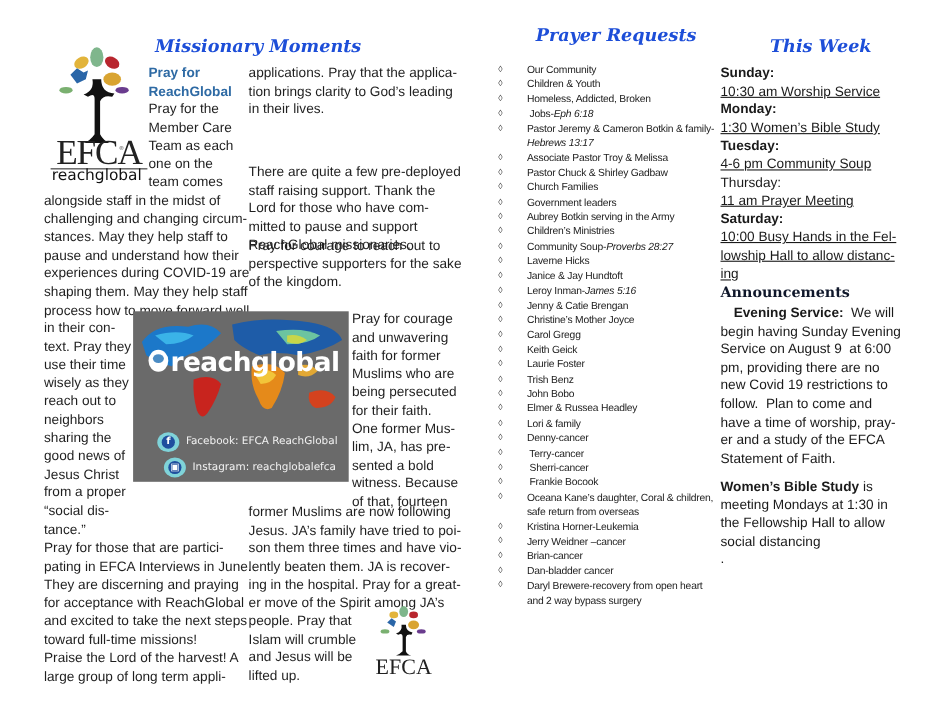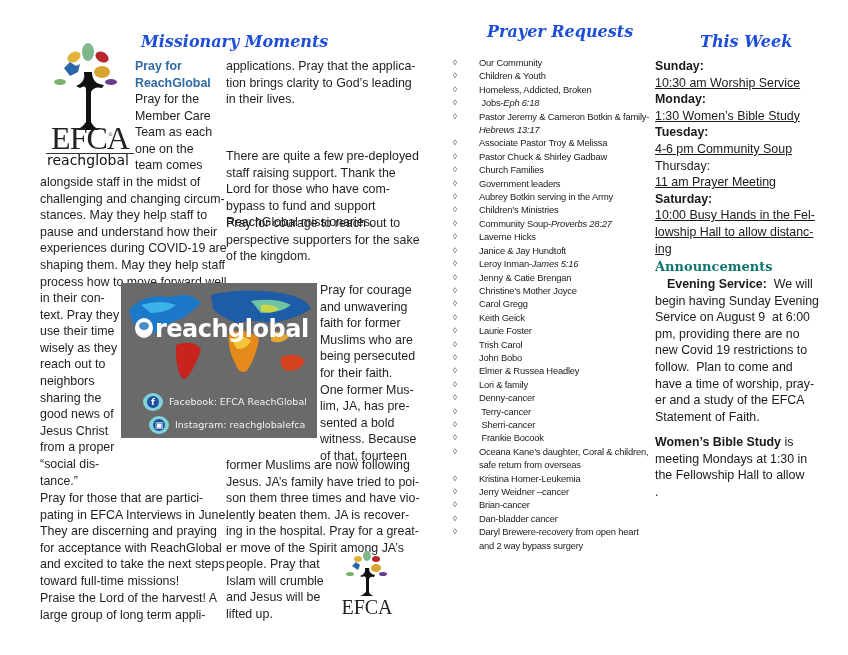--- a/index.html
+++ b/index.html
@@ -52,21 +52,21 @@
   .prayer-item .bullet { width: 27px; flex: 0 0 27px; font-size: 8px; color: #444; padding-left: 1px; }
   .prayer-item .txt { white-space: nowrap; }
   .prayer-item .ref { font-style: italic; }
 
   
   .week { position: absolute; left: 655px; top: 58px; width: 190px; font-size: 12.4px; line-height: 16.6px; }
   .week .day { font-weight: bold; display: block; white-space: nowrap; }
   .week .event { display: block; white-space: nowrap; text-decoration: underline; }
   .announce-title {
     position: absolute; left: 655px; top: 259px;
-    font-family: "DejaVu Serif", "Liberation Serif", serif; font-weight: bold; font-size: 13px; color: #0f766e;
+    font-family: "DejaVu Serif", "Liberation Serif", serif; font-weight: bold; font-size: 13px; color: #0f172a;
   }
   .announce { position: absolute; left: 655px; top: 276px; width: 190px; font-size: 12.4px; line-height: 16.6px; }
   .announce b { font-weight: bold; padding-left: 12px; }
   .wbs { position: absolute; left: 655px; top: 434px; width: 190px; font-size: 12.4px; line-height: 16.6px; }
   .blue { color: #2e6aa4; font-weight: bold; }
 </style>
 </head>
 <body>
 
 <div class="heading" style="left:141px; top:32px;">Missionary Moments</div>
@@ -141,21 +141,21 @@
 
 <div class="body-text" style="left:226px; top:58px;">
   <span class="line">applications. Pray that the applica-</span>
   <span class="line">tion brings clarity to God’s leading</span>
   <span class="line">in their lives.</span>
 </div>
 <div class="body-text" style="left:226px; top:124px;margin-top:24px;">
   <span class="line">There are quite a few pre-deployed</span>
   <span class="line">staff raising support. Thank the</span>
   <span class="line">Lord for those who have com-</span>
-  <span class="line">bypass to fund and support</span>
+  <span class="line">mitted to pause and support</span>
   <span class="line">ReachGlobal missionaries.</span>
 </div>
 <div class="body-text" style="left:226px; top:215px;">
   <span class="line">Pray for courage to reach out to</span>
   <span class="line">perspective supporters for the sake</span>
   <span class="line">of the kingdom.</span>
 </div>
 <div class="body-text" style="left:320px; top:282px;">
   <span class="line">Pray for courage</span>
   <span class="line">and unwavering</span>
@@ -305,21 +305,21 @@
     <div class="prayer-item">
       <span class="bullet">◊</span>
       <span class="txt"><span style="white-space: pre;">Keith Geick</span></span>
     </div>
     <div class="prayer-item">
       <span class="bullet">◊</span>
       <span class="txt"><span style="white-space: pre;">Laurie Foster</span></span>
     </div>
     <div class="prayer-item">
       <span class="bullet">◊</span>
-      <span class="txt"><span style="white-space: pre;">Trish Carol</span></span>
+      <span class="txt"><span style="white-space: pre;">Trish Benz</span></span>
     </div>
     <div class="prayer-item">
       <span class="bullet">◊</span>
       <span class="txt"><span style="white-space: pre;">John Bobo</span></span>
     </div>
     <div class="prayer-item">
       <span class="bullet">◊</span>
       <span class="txt"><span style="white-space: pre;">Elmer &amp; Russea Headley</span></span>
     </div>
     <div class="prayer-item">
@@ -392,14 +392,15 @@
   <span class="line">new Covid 19 restrictions to</span>
   <span class="line" style="white-space:pre;">follow.  Plan to come and</span>
   <span class="line">have a time of worship, pray-</span>
   <span class="line">er and a study of the EFCA</span>
   <span class="line">Statement of Faith.</span>
 </div>
 <div class="wbs">
   <span class="line"><b>Women’s Bible Study</b><span style="white-space:pre;"> is</span></span>
   <span class="line">meeting Mondays at 1:30 in</span>
   <span class="line">the Fellowship Hall to allow</span>
+  <span class="line">social distancing</span>
   <span class="line">.</span>
 </div>
 
 </body></html>

